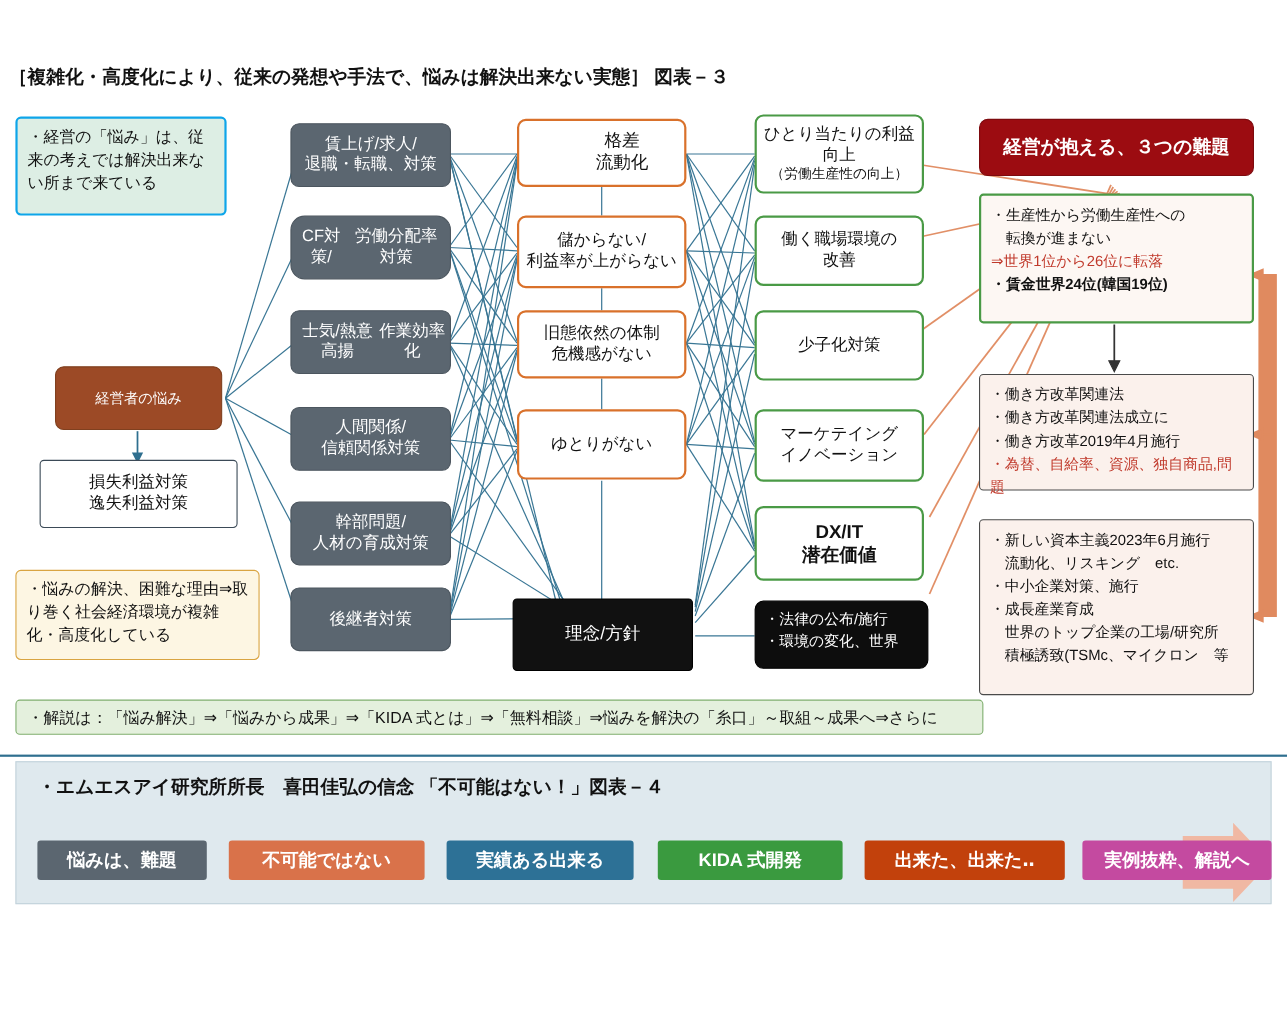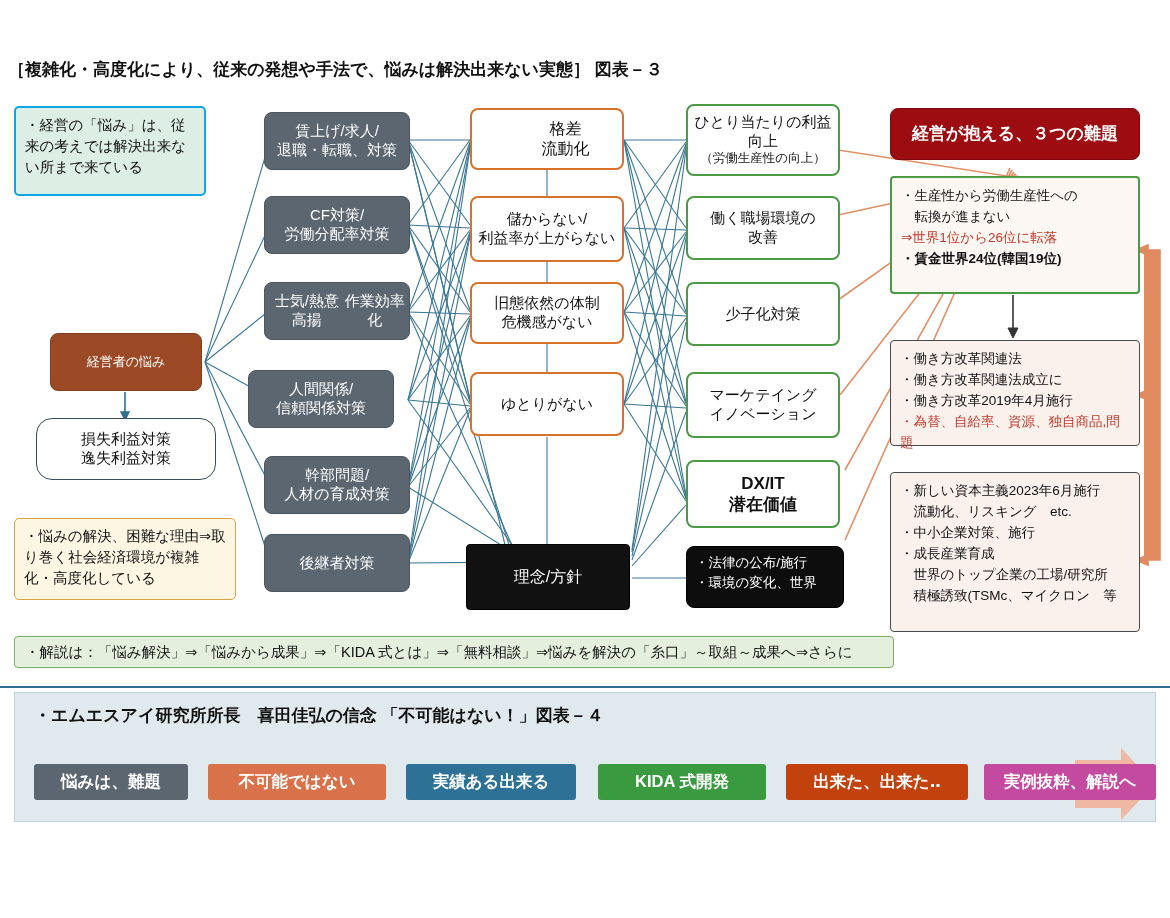--- a/index.html
+++ b/index.html
@@ -23,21 +23,21 @@
     text-align:center;line-height:1.25;
     border-radius:8px;
     font-size:15px;
     padding:2px 4px;
     z-index:3;
   }
   .gray{background:#5b6670;color:#ffffff;border:1px solid #4c565f;}
   .orange-o{background:#ffffff;color:#111;border:2px solid #d9712b;}
   .green-o{background:#ffffff;color:#111;border:2px solid #4a9a46;}
   .brown{background:#9c4a26;color:#ffffff;border:1px solid #80401f;font-size:13px;}
-  .white-b{background:#ffffff;color:#111;border:1px solid #3b4a57;border-radius:16px;}
+  .white-b{background:#ffffff;color:#111;border:1px solid #3b4a57;border-radius:4px;}
   .black{background:#111111;color:#ffffff;border:1px solid #000;}
   .darkred{background:#9c0c11;color:#ffffff;border:1px solid #7d0a0e;font-size:17px;font-weight:bold;}
   .blackbox{background:#0d0d0d;color:#ffffff;border:1px solid #000;border-radius:8px;font-size:13.5px;text-align:left;padding:6px 8px;display:block;line-height:1.45;}
   
   .note{
     font-size:14.5px;line-height:1.45;padding:7px 9px;border-radius:5px;z-index:3;
   }
   .note-green{background:#ddeee4;border:2px solid #0ea5e9;color:#111;}
   .note-cream{background:#fdf6e3;border:1px solid #d9a441;color:#111;}
   .panel{
@@ -178,29 +178,29 @@
 
 <div class="abs node white-b" style="left:36px;top:418px;width:180px;height:62px;flex-direction:column;">
   <span>損失利益対策</span>
   <span>逸失利益対策</span>
 </div>
 
 <div class="abs node gray" style="left:264px;top:112px;width:146px;height:58px;flex-direction:column;">
   <span>賃上げ/求人/</span>
   <span>退職・転職、対策</span>
 </div>
-<div class="abs node gray" style="left:264px;top:196px;width:146px;height:58px;flex-direction:column;">
+<div class="abs node gray" style="left:264px;top:196px;width:146px;height:58px;flex-direction:row;border-radius:13px;">
   <span>CF対策/</span>
   <span>労働分配率対策</span>
 </div>
 <div class="abs node gray" style="left:264px;top:282px;width:146px;height:58px;flex-direction:row;">
   <span>士気/熱意高揚</span>
   <span>作業効率化</span>
 </div>
-<div class="abs node gray" style="left:248px;top:370px;width:146px;height:58px;flex-direction:column;">
+<div class="abs node gray" style="left:264px;top:370px;width:146px;height:58px;flex-direction:column;">
   <span>人間関係/</span>
   <span>信頼関係対策</span>
 </div>
 <div class="abs node gray" style="left:264px;top:456px;width:146px;height:58px;flex-direction:column;">
   <span>幹部問題/</span>
   <span>人材の育成対策</span>
 </div>
 <div class="abs node gray" style="left:264px;top:534px;width:146px;height:58px;">後継者対策</div>
 
 <div class="abs node orange-o" style="left:470px;top:108px;width:154px;height:62px;flex-direction:column;font-size:16px;padding-left:41px;">

